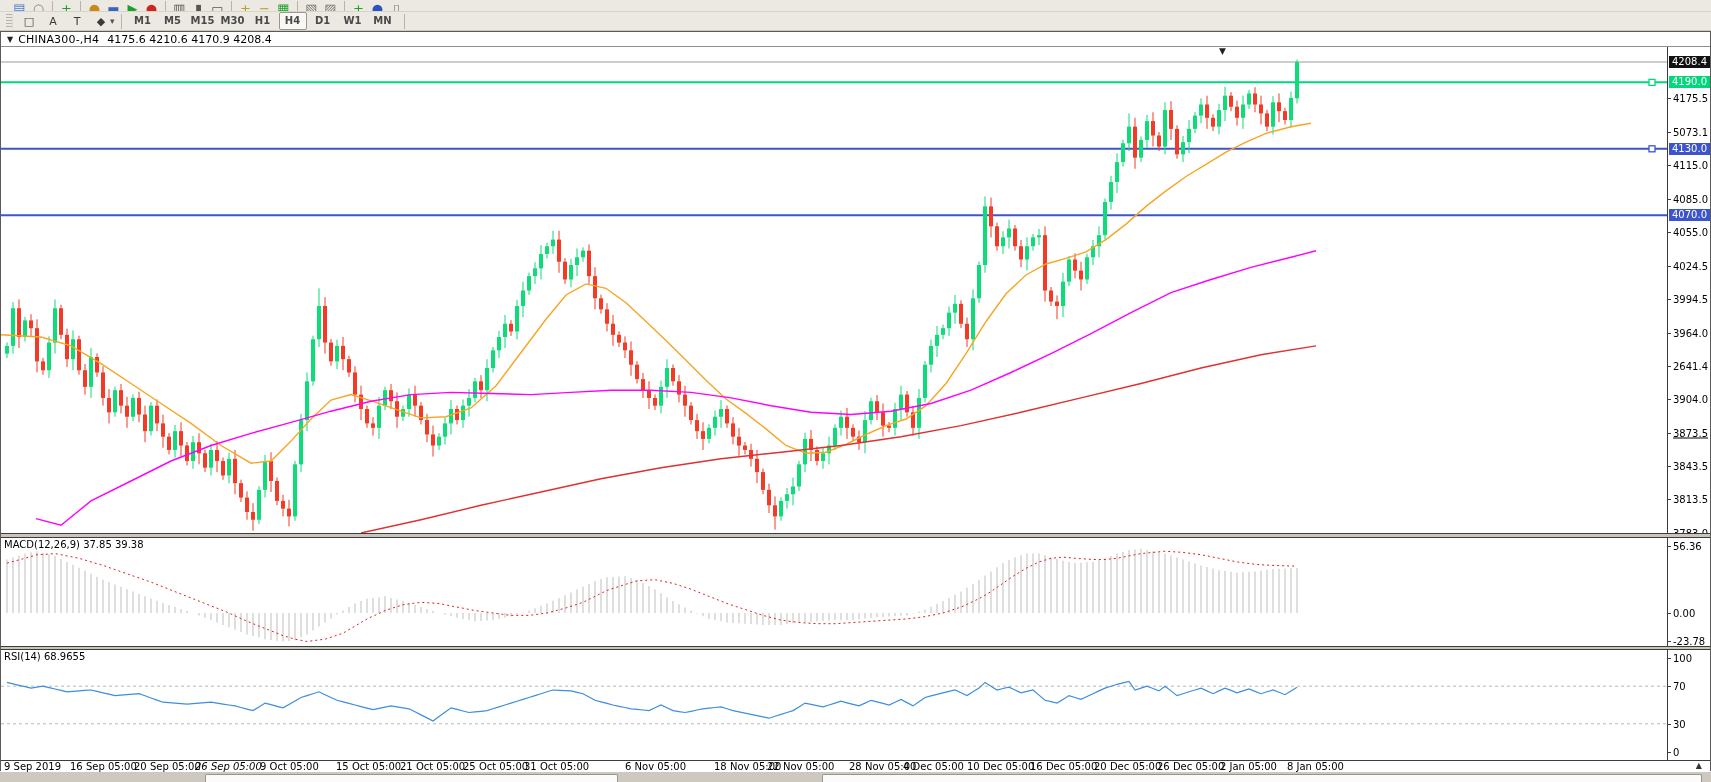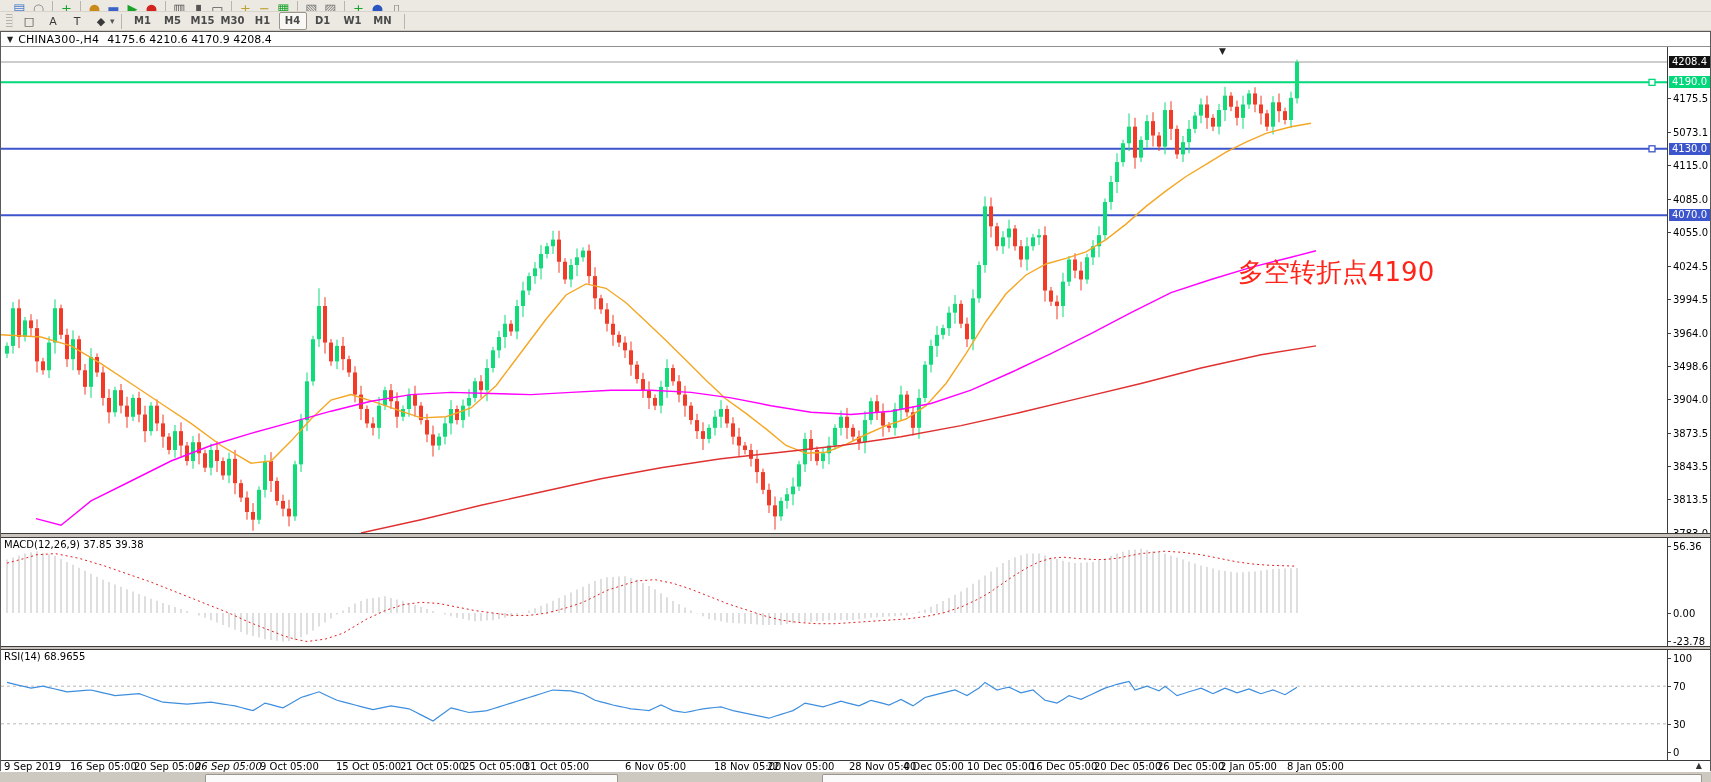--- a/index.html
+++ b/index.html
@@ -565,45 +565,44 @@
             <rect x="1282" y="64.1596799999996" width="4" height="8.857600000000005" fill="#f23a27"></rect>
             <line x1="1290" y1="44.67295999999919" x2="1290" y2="80.7676799999996" stroke="#0ddc78" stroke-width="1"></line>
             <rect x="1288" y="50.873279999999596" width="4" height="22.144000000000005" fill="#0ddc78"></rect>
             <line x1="1296" y1="12.564159999999195" x2="1296" y2="56.519999999999996" stroke="#0ddc78" stroke-width="1"></line>
             <rect x="1294" y="15" width="4" height="36.31615999999919" fill="#0ddc78"></rect>
             <polyline points="0,287.8 40,290.0 70,298.9 100,316.6 130,336.5 160,356.5 190,376.4 220,398.5 250,416.2 270,414.0 290,394.1 310,372.0 330,353.1 350,347.6 375,355.4 400,364.2 420,370.9 445,369.7 470,360.9 495,338.7 520,305.5 545,272.3 565,248.0 585,236.9 605,241.3 625,255.7 645,274.5 665,293.4 685,313.3 705,333.2 725,352.0 745,366.4 765,381.9 785,398.5 805,406.3 825,405.2 845,397.4 865,387.5 885,378.6 905,372.0 925,358.7 945,336.5 965,306.6 985,274.5 1005,246.8 1025,228.0 1045,217.0 1065,211.4 1085,204.8 1105,192.6 1125,177.1 1145,159.4 1165,143.9 1185,129.5 1205,117.3 1225,105.1 1245,95.2 1265,86.3 1290,79.7 1310,76.3" fill="none" stroke="#f5a623" stroke-width="1.4"></polyline>
             <polyline points="35,471.6 60,478.3 90,453.9 130,434.0 170,414.0 210,398.5 250,386.4 290,375.3 330,364.2 370,354.2 410,347.6 450,345.4 490,346.5 530,347.6 570,345.4 610,343.2 650,343.2 690,345.4 730,350.9 770,358.7 810,365.3 850,367.5 890,364.2 930,356.5 970,343.2 1010,325.5 1050,306.6 1090,286.7 1130,265.7 1170,245.7 1210,232.5 1250,220.3 1290,210.3 1315,203.7" fill="none" stroke="#ff00ff" stroke-width="1.4"></polyline>
             <polyline points="360,486.0 420,472.7 480,458.3 540,445.0 600,431.8 660,420.7 720,411.8 780,405.2 840,398.5 900,389.7 960,378.6 1020,365.3 1080,350.9 1140,336.5 1200,321.0 1260,307.7 1315,298.9" fill="none" stroke="#e03030" stroke-width="1.4"></polyline>
           </svg>
         <span class="shift-marker" id="shiftMarker" style="left: 1218px;">▼</span>
-        <div class="annotation" id="annot" style="left: 1237px; top: 208px; color: rgb(255, 36, 25);">多空转折点4190</div>
       </div>
       <div class="axis" id="mainAxis">
           <div class="axis-tick" style="top: 51.4269px;"></div>
           <div class="axis-label" style="top: 51.4269px;">4175.5</div>
           <div class="axis-tick" style="top: 84.6429px;"></div>
           <div class="axis-label" style="top: 84.6429px;">5073.1</div>
           <div class="axis-tick" style="top: 118.412px;"></div>
           <div class="axis-label" style="top: 118.412px;">4115.0</div>
           <div class="axis-tick" style="top: 151.628px;"></div>
           <div class="axis-label" style="top: 151.628px;">4085.0</div>
           <div class="axis-tick" style="top: 184.844px;"></div>
           <div class="axis-label" style="top: 184.844px;">4055.0</div>
           <div class="axis-tick" style="top: 218.614px;"></div>
           <div class="axis-label" style="top: 218.614px;">4024.5</div>
           <div class="axis-tick" style="top: 251.83px;"></div>
           <div class="axis-label" style="top: 251.83px;">3994.5</div>
           <div class="axis-tick" style="top: 285.6px;"></div>
           <div class="axis-label" style="top: 285.6px;">3964.0</div>
           <div class="axis-tick" style="top: 318.816px;"></div>
-          <div class="axis-label" style="top: 318.816px;">3498.6</div>
+          <div class="axis-label" style="top: 318.816px;">2641.4</div>
           <div class="axis-tick" style="top: 352.032px;"></div>
           <div class="axis-label" style="top: 352.032px;">3904.0</div>
           <div class="axis-tick" style="top: 385.801px;"></div>
-          <div class="axis-label" style="top: 385.801px;">3873.5</div>
+          <div class="axis-label" style="top: 385.801px; text-decoration: underline;">3873.5</div>
           <div class="axis-tick" style="top: 419.017px;"></div>
           <div class="axis-label" style="top: 419.017px;">3843.5</div>
           <div class="axis-tick" style="top: 452.233px;"></div>
           <div class="axis-label" style="top: 452.233px;">3813.5</div>
           <div class="axis-tick" style="top: 486.003px;"></div>
           <div class="axis-label" style="top: 486.003px;">3783.0</div>
           <div class="axis-badge" style="top: 15px; background: rgb(17, 17, 17); color: rgb(255, 255, 255);">4208.4</div>
           <div class="axis-badge" style="top: 35.3725px; background: rgb(0, 216, 122); color: rgb(255, 255, 255);">4190.0</div>
           <div class="axis-badge" style="top: 101.804px; background: rgb(60, 85, 204); color: rgb(255, 255, 255);">4130.0</div>
           <div class="axis-badge" style="top: 168.236px; background: rgb(60, 85, 204); color: rgb(255, 255, 255);">4070.0</div>

